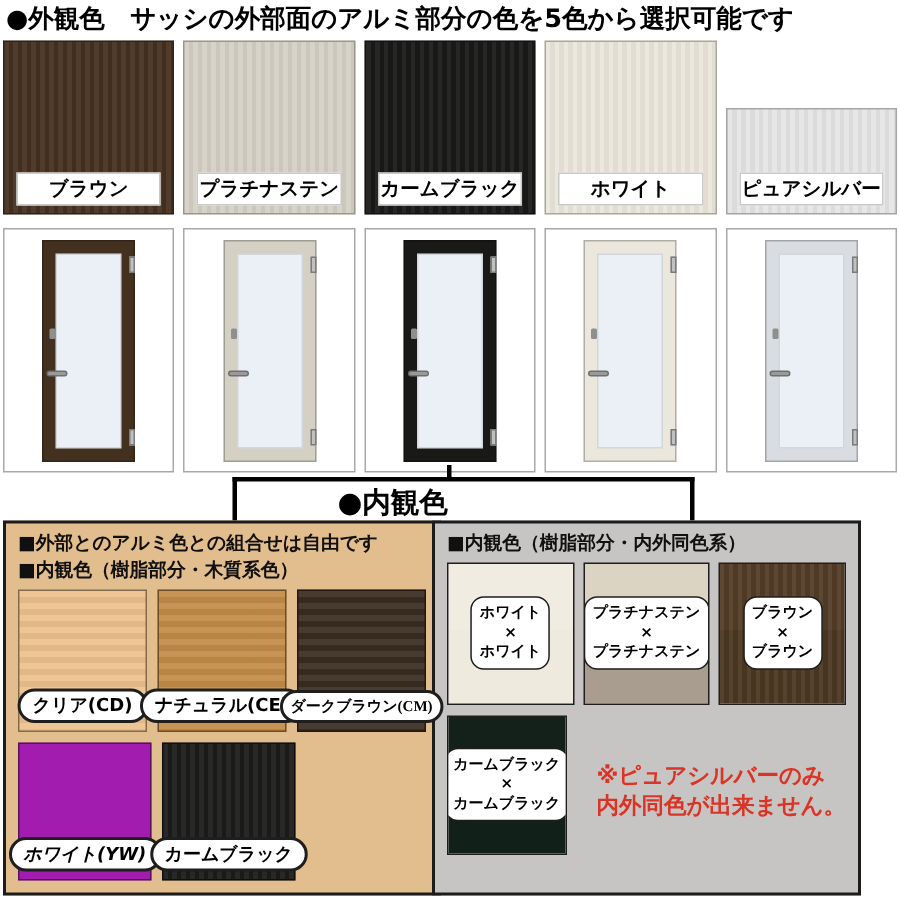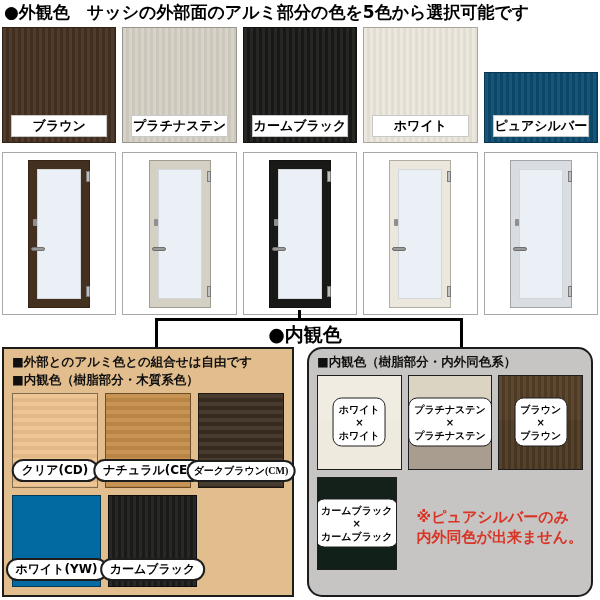--- a/index.html
+++ b/index.html
@@ -51,30 +51,30 @@
   .door-lever { position:absolute; left:2px; top:86px; width:14px; height:4px; background:#9a9a9a; border:1px solid #6f6f6f; border-radius:2px; z-index:2; }
   .hinge { position:absolute; right:-1px; width:4px; height:11px; background:#c0c0c0; border:1px solid #7a7a7a; z-index:2; }
   .hinge.top { top:10px; } .hinge.bottom { bottom:10px; }
   
   .br { position:absolute; background:#000; }
   .br-stub  { left:298px; top:310px; width:3px; height:9px; }
   .br-horiz { left:155px; top:318px; width:308px; height:3px; }
   .br-left  { left:155px; top:318px; width:3px; height:29px; }
   .br-right { left:460px; top:318px; width:3px; height:29px; }
   .interior-title {
-    position:absolute; left:225px; top:322px; width:160px; text-align:center;
+    position:absolute; left:225px; top:322px; width:160px; text-align:left;
     font-size:19px; font-weight:bold; color:#000; white-space:nowrap;
   }
   
   .panel {
     position:absolute; top:347px; height:250px;
     border:2px solid #1c1c1c; padding:4px 8px 0 8px;
   }
   .panel-left  { left:2px;   width:292px; }
-  .panel-right { left:307px; width:286px;border-radius:15px; }
+  .panel-right { left:288px; width:286px; }
   .panel-heading { font-size:12.5px; font-weight:bold; color:#101010; line-height:1.42; white-space:nowrap; }
   
   .wood-row { display:flex; gap:7px; margin-top:4px; }
   .wood-row.second { margin-top:7px; }
   .wood-swatch { position:relative; width:89px; height:95px; border:1px solid rgba(0,0,0,0.45); }
   .wood-swatch.short { height:92px; }
   .pill {
     position:absolute; bottom:5px; left:50%; transform:translateX(-50%);
     background:#fff; border:2px solid #1e1e1e; border-radius:13px;
     padding:1px 8px; font-size:12px; font-weight:bold; color:#000;
@@ -112,21 +112,21 @@
     </div>
     <div class="ext-swatch grain-v" style="background-color: rgb(212, 208, 196);">
       <div class="ext-label">プラチナステン</div>
     </div>
     <div class="ext-swatch grain-v" style="background-color: rgb(25, 25, 23);">
       <div class="ext-label">カームブラック</div>
     </div>
     <div class="ext-swatch grain-v" style="background-color: rgb(235, 231, 220);">
       <div class="ext-label">ホワイト</div>
     </div>
-    <div class="ext-swatch grain-v" style="background-color: #0c4a6e; margin-top: 45px;">
+    <div class="ext-swatch grain-v" style="background-color: #e5e5e5; margin-top: 45px;">
       <div class="ext-label">ピュアシルバー</div>
     </div>
   </div>
 
   <div class="door-row">
     <div class="door-cell">
       <div class="door" style="background-color: rgb(68, 48, 31);">
         <div class="door-glass"></div>
         <div class="door-knob"></div>
         <div class="door-lever"></div>
@@ -186,21 +186,21 @@
         <div class="pill">クリア(CD)</div>
       </div>
       <div class="wood-swatch grain-h" style="background-color: rgb(195, 140, 72);">
         <div class="pill">ナチュラル(CE)</div>
       </div>
       <div class="wood-swatch grain-h" style="background-color: rgb(58, 44, 32);">
         <div class="pill small">ダークブラウン(CM)</div>
       </div>
     </div>
     <div class="wood-row second">
-      <div class="wood-swatch short" style="background-color: #0369a1;">
+      <div class="wood-swatch short" style="background-color: #a21caf; font-style: italic;">
         <div class="pill">ホワイト(YW)</div>
       </div>
       <div class="wood-swatch short grain-v" style="background-color: rgb(27, 27, 25);">
         <div class="pill">カームブラック</div>
       </div>
     </div>
   </div>
 
   <div class="panel panel-right" style="background-color: rgb(199, 197, 195);">
     <div class="panel-heading">■内観色（樹脂部分・内外同色系）</div>

